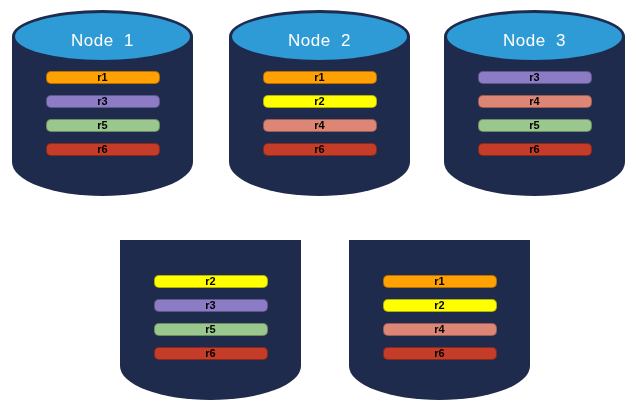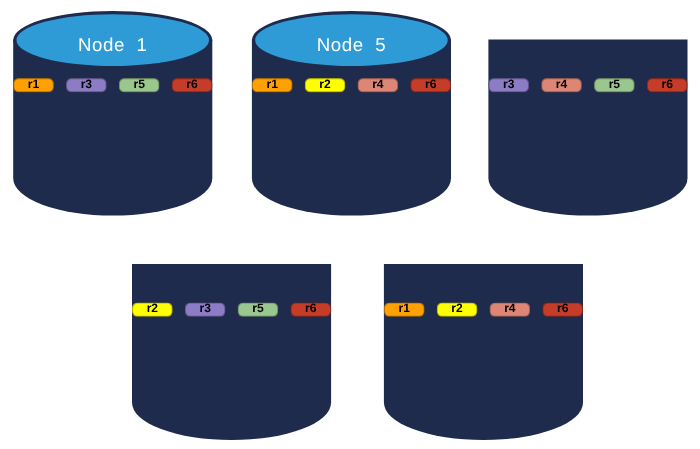--- a/index.html
+++ b/index.html
@@ -51,21 +51,21 @@
     color: var(--node-label);
     font-size: 17px;
     letter-spacing: 0.5px;
     white-space: pre;
   }
   .bars {
     position: absolute;
     left: 0; right: 0;
     top: 61px;
     display: flex;
-    flex-direction: row;
+    flex-direction: column;
     align-items: center;
     gap: 11px;
     z-index: 2;
   }
   .bar {
     width: 114px;
     height: 13px;
     border-radius: 5px;
     border: 1px solid rgba(0,0,0,0.3);
     box-sizing: border-box;
@@ -100,39 +100,42 @@
           <span class="bar-label">r5</span>
         </div>
         <div class="bar" style="background: rgb(197, 60, 40);">
           <span class="bar-label">r6</span>
         </div>
       </div>
     </div>
     <div class="cylinder c2">
       <div class="cyl-body"></div>
       <div class="cyl-top">
-        <span class="node-label">Node  5</span>
+        <span class="node-label">Node  2</span>
       </div>
       <div class="bars">
         <div class="bar" style="background: rgb(255, 161, 2);">
           <span class="bar-label">r1</span>
         </div>
         <div class="bar" style="background: rgb(255, 255, 0);">
           <span class="bar-label">r2</span>
         </div>
         <div class="bar" style="background: rgb(221, 134, 118);">
           <span class="bar-label">r4</span>
         </div>
         <div class="bar" style="background: rgb(197, 60, 40);">
           <span class="bar-label">r6</span>
         </div>
       </div>
     </div>
     <div class="cylinder c3">
       <div class="cyl-body"></div>
+      <div class="cyl-top">
+        <span class="node-label">Node  3</span>
+      </div>
       <div class="bars">
         <div class="bar" style="background: rgb(140, 124, 198);">
           <span class="bar-label">r3</span>
         </div>
         <div class="bar" style="background: rgb(221, 134, 118);">
           <span class="bar-label">r4</span>
         </div>
         <div class="bar" style="background: rgb(154, 199, 141);">
           <span class="bar-label">r5</span>
         </div>

